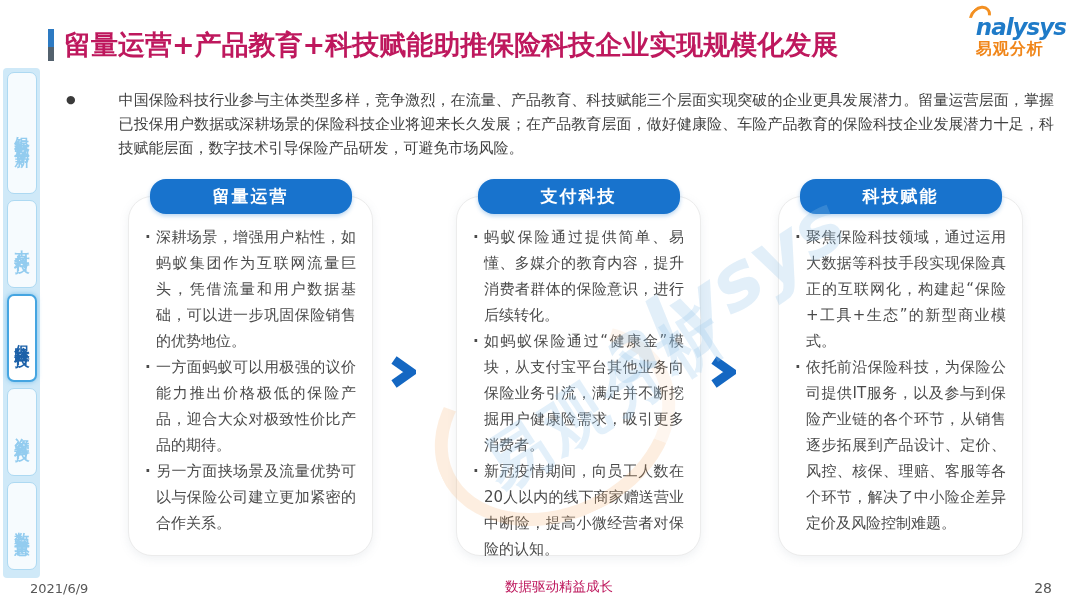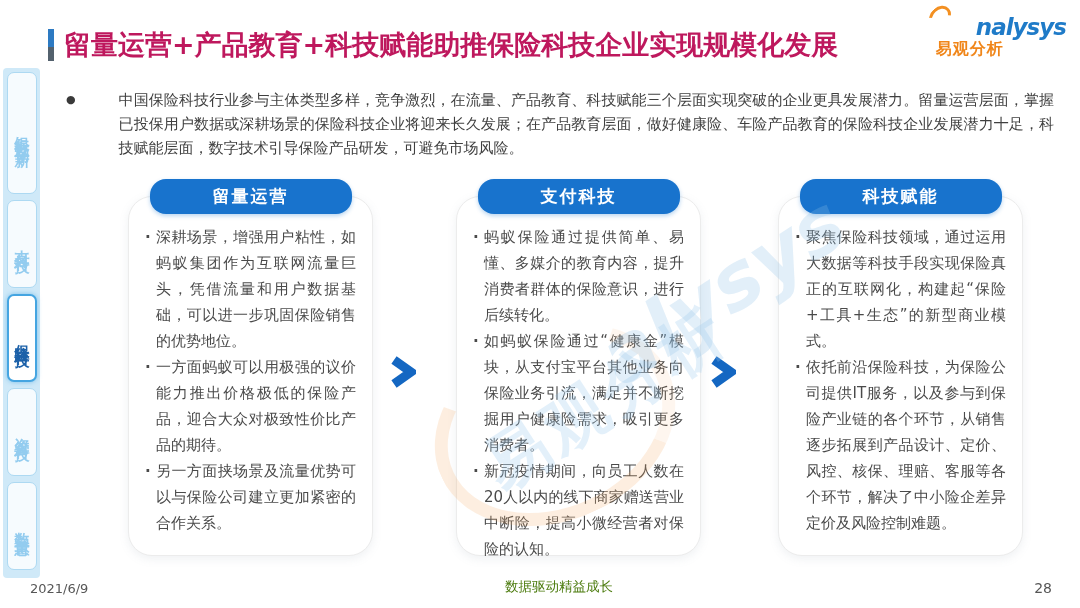--- a/index.html
+++ b/index.html
@@ -24,21 +24,21 @@
   .header { position:absolute; left:48px; top:27px; display:flex; align-items:center; z-index:3; }
   .title-bar { width:6px; height:32px; background:linear-gradient(#2d7ac2 55%, #53616d 55%); }
   .page-title { margin-left:10px; font-size:27px; font-weight:bold; color:#be185d; white-space:nowrap; }
 
   .logo { position:absolute; right:14px; top:16px; z-index:4; text-align:left; }
   .logo-inner { position:relative; display:inline-block; }
   .logo-arc { position:absolute; left:-8px; top:-9px; width:24px; height:19px;
               border:3px solid #f39022; border-radius:50%;
               border-bottom-color:transparent; border-left-color:transparent;
               transform:rotate(-42deg); }
-  .logo-en { color:#1f7bc8; font-style:italic; font-weight:bold; font-size:23px; letter-spacing:-1px; display:block; line-height:1;margin-left:40px; }
+  .logo-en { color:#1f7bc8; font-style:italic; font-weight:bold; font-size:23px; letter-spacing:-1px; display:block; line-height:1; }
   .logo-cn { color:#f0861a; font-weight:bold; font-size:16px; letter-spacing:1px; display:block; line-height:1.1; margin-top:1px; }
 
   
   .intro { position:absolute; left:66px; top:88px; width:988px; display:flex; gap:15px; z-index:2; }
   .intro-marker { font-size:11px; color:#3a3a3a; line-height:24px; }
   .intro-text { font-size:15px; line-height:24px; color:#3f3f3f; text-align:justify;margin-left:28px; }
 
   
   .card { position:absolute; top:196px; width:245px; height:360px; background:#ffffff;
           border:1px solid #ececec; border-radius:24px;
@@ -63,21 +63,21 @@
            color:rgba(140,190,230,0.25); transform:rotate(-33deg); }
   .wm-cn { left:468px; top:355px; font-size:64px; font-weight:bold; letter-spacing:5px;
            color:rgba(150,200,235,0.27); transform:rotate(-33deg); }
   .wm-arc { left:430px; top:330px; width:250px; height:190px;
             border:13px solid rgba(245,170,100,0.20); border-radius:50%;
             border-top-color:transparent; border-right-color:rgba(245,170,100,0.10);
             transform:rotate(-25deg); }
 
   
   .footer-date { position:absolute; left:30px; bottom:12px; font-size:13px; color:#565656; z-index:3; }
-  .footer-slogan { position:absolute; left:0; right:0; bottom:12px; text-align:center; font-size:13.5px; color:#4d7c0f; z-index:3;padding-left:38px; }
+  .footer-slogan { position:absolute; left:0; right:0; bottom:12px; text-align:center; font-size:13.5px; color:#be185d; z-index:3;padding-left:38px; }
   .footer-page { position:absolute; right:28px; bottom:12px; font-size:14px; color:#565656; z-index:3; }
 </style>
 </head>
 <body>
 
 <div class="slide">
 
   <aside class="sidebar">
     <div class="side-tab h6">银行数字创新</div>
     <div class="side-tab h4">支付科技</div>

